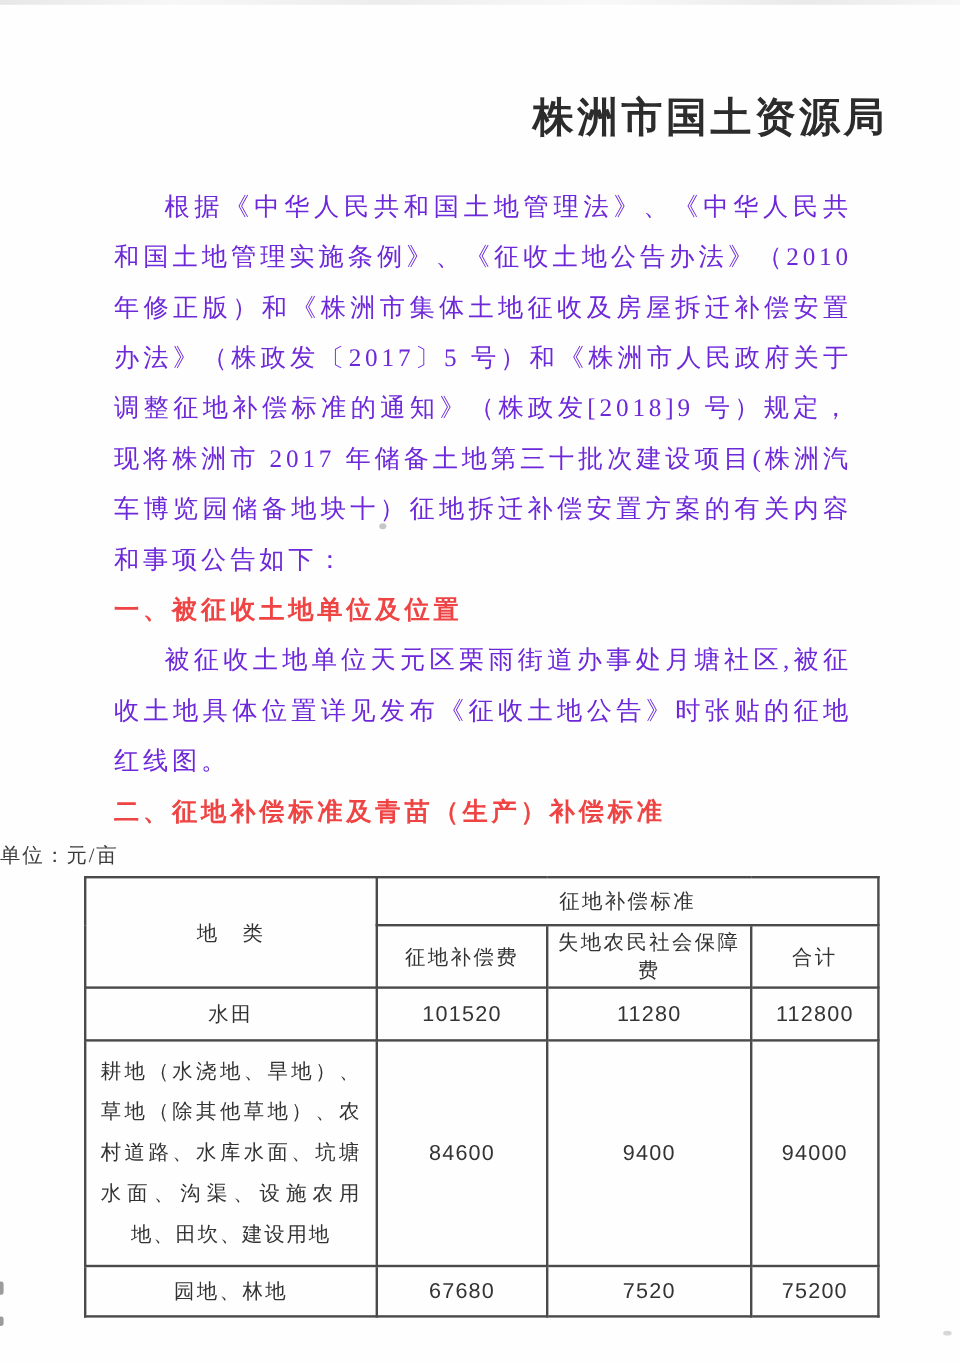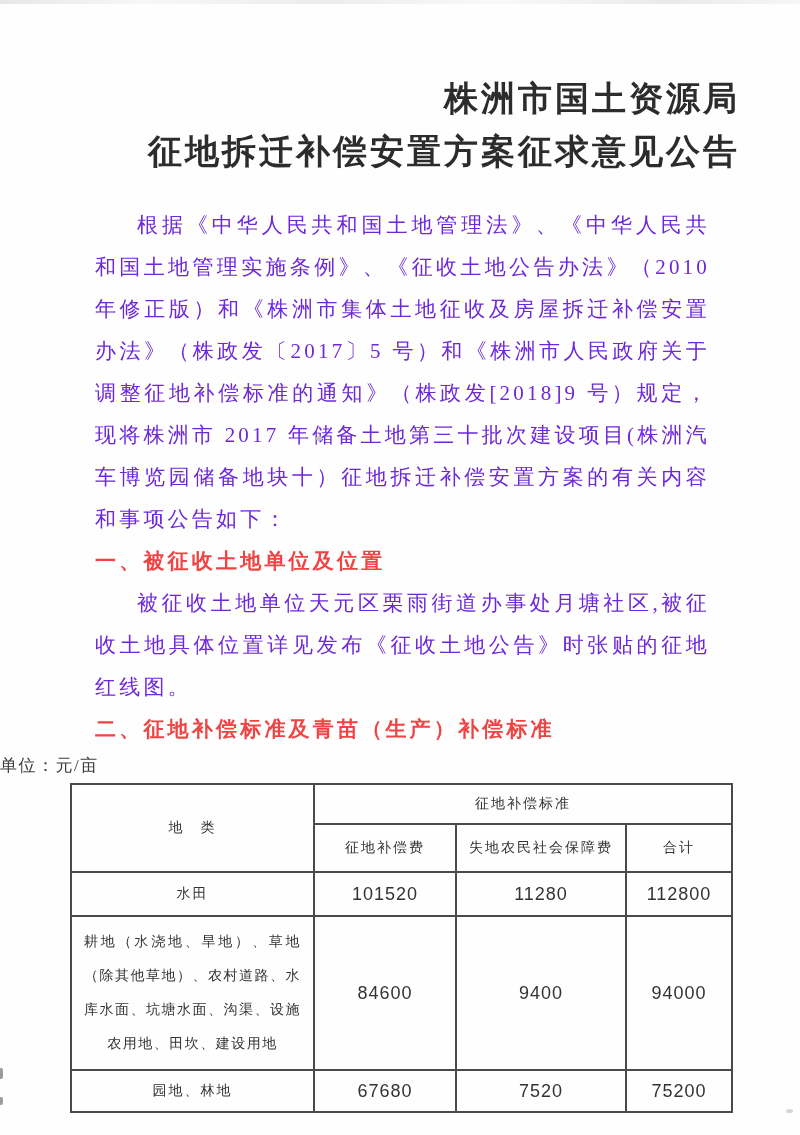--- a/index.html
+++ b/index.html
@@ -55,21 +55,21 @@
 
   table.comp-table{
     margin-left:70px;
     width:661px;
     border-collapse:collapse;
     table-layout:fixed;
   }
   .comp-table th,.comp-table td{
     border:2px solid #4a4a4a;
     font-weight:normal;
-    font-size:14px;
+    font-size:17px;
     color:#333;
     text-align:center;
     letter-spacing:2px;
     padding:2px 4px;
   }
   .comp-table .h-group{height:34px;}
   .comp-table .h-sub{height:42px;}
   .comp-table .r-std{height:44px;padding-left:48px;}
   .comp-table .num{
     font-size:18px;
@@ -86,21 +86,20 @@
 </style>
 </head>
 <body>
 
 <div class="page">
 
   <div class="scan-top"></div>
 
   <div class="title-block">
     <div>株洲市国土资源局</div>
-    <div>征地拆迁补偿安置方案征求意见公告</div>
   </div>
 
   <div class="content">
     <p class="para indent">根据《中华人民共和国土地管理法》、《中华人民共和国土地管理实施条例》、《征收土地公告办法》（2010 年修正版）和《株洲市集体土地征收及房屋拆迁补偿安置办法》（株政发〔2017〕5 号）和《株洲市人民政府关于调整征地补偿标准的通知》（株政发[2018]9 号）规定，现将株洲市 2017 年储备土地第三十批次建设项目(株洲汽车博览园储备地块十）征地拆迁补偿安置方案的有关内容和事项公告如下：</p>
     <p class="sec-heading">一、被征收土地单位及位置</p>
     <p class="para indent">被征收土地单位天元区栗雨街道办事处月塘社区,被征收土地具体位置详见发布《征收土地公告》时张贴的征地红线图。</p>
     <p class="sec-heading">二、征地补偿标准及青苗（生产）补偿标准</p>
   </div>
 
   <div class="unit-note">单位：元/亩</div>

